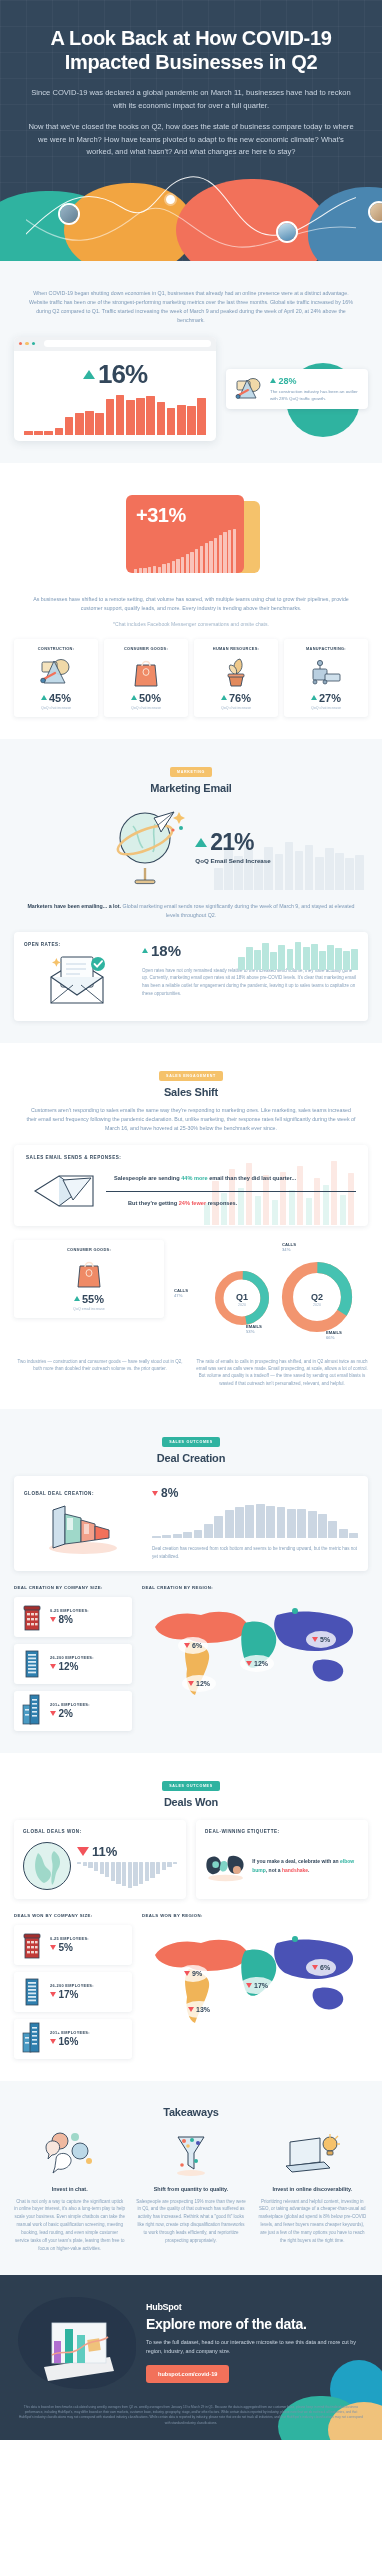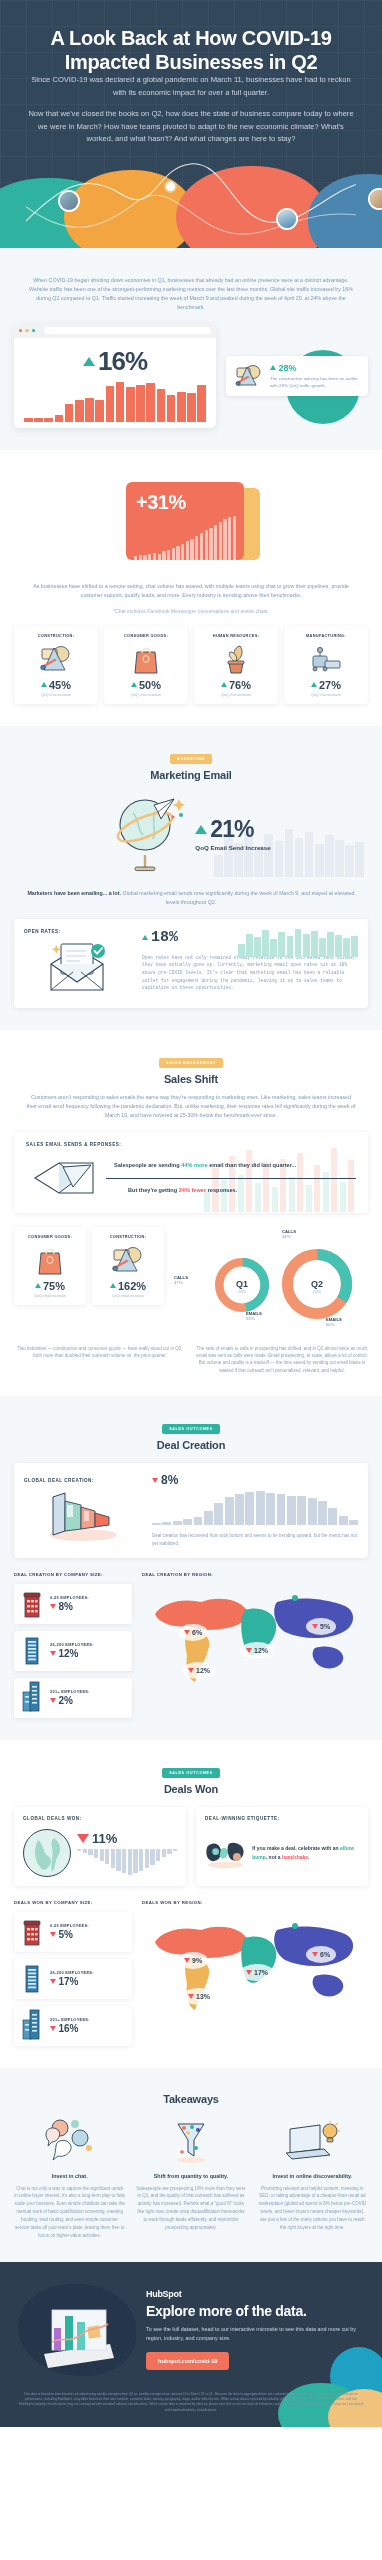--- a/index.html
+++ b/index.html
@@ -13,21 +13,21 @@
   .page{width:382px;position:relative;overflow:hidden;}
 
   
   .hero{background:#33475b;padding:26px 26px 0;position:relative;overflow:hidden;}
   .hero-grid{position:absolute;inset:0;
     background-image:linear-gradient(rgba(255,255,255,.035) 1px,transparent 1px),
                      linear-gradient(90deg,rgba(255,255,255,.035) 1px,transparent 1px);
     background-size:26px 26px;}
   .hero-inner{position:relative;z-index:2;}
   .hero h1{font-size:20px;line-height:1.2;color:#fff;text-align:center;font-weight:bold;letter-spacing:-.3px;}
-  .hero p{font-size:7.6px;line-height:1.65;color:#cbd6e2;text-align:center;}
+  .hero p{font-size:7.6px;line-height:1.65;color:#cbd6e2;text-align:center;margin-top:13px;}
   .hero p.p2{margin-top:9px;}
   .hero-art{position:relative;height:88px;margin-top:14px;z-index:2;}
   .blob{position:absolute;border-radius:50%;}
   .b-teal{width:150px;height:96px;background:#2fb3a0;left:-52px;top:18px;border-radius:50% 50% 46% 54%;}
   .b-orange{width:130px;height:92px;background:#f2a541;left:38px;top:10px;border-radius:52% 48% 50% 50%;}
   .b-red{width:152px;height:104px;background:#f2715a;left:150px;top:6px;border-radius:50% 50% 48% 52%;}
   .b-blue{width:120px;height:92px;background:#4a86b0;left:282px;top:14px;border-radius:50% 50% 52% 48%;}
   .hero-art svg{position:absolute;inset:0;width:100%;height:100%;}
   .node{position:absolute;border-radius:50%;border:2px solid #fff;background:#eef3f7;overflow:hidden;}
   .node-sm{width:9px;height:9px;background:#fff;border:2px solid #fff;box-shadow:0 0 0 2px rgba(255,255,255,.35);}
@@ -95,21 +95,21 @@
   .ghostbars{position:absolute;right:4px;bottom:0;display:flex;align-items:flex-end;gap:1.5px;height:48px;width:150px;opacity:.35;}
   .ghostbars span{flex:1;background:#cbd6e2;border-radius:.5px;}
 
   .leadline{font-size:5.3px;line-height:1.7;color:#7c98b6;text-align:center;margin:12px auto 0;max-width:330px;}
   .leadline b{color:#33475b;}
 
   .panel{background:#fff;border-radius:4px;box-shadow:0 1px 5px rgba(51,71,91,.10);padding:10px;margin-top:12px;}
   .panel-2col{display:flex;gap:10px;}
   .or-left{width:108px;}
   .or-icon{height:58px;display:flex;align-items:center;justify-content:center;margin-top:6px;}
-  .or-right{flex:1;position:relative;font-family:Liberation Mono, monospace;}
+  .or-right{flex:1;position:relative;}
   .or-stat{display:flex;align-items:center;gap:3px;font-size:15px;font-weight:bold;color:#33475b;}
   .or-txt{font-size:4.5px;line-height:1.7;color:#8aa3bd;margin-top:8px;}
   .or-bars{position:absolute;right:0;top:0;display:flex;align-items:flex-end;gap:1.3px;height:28px;width:120px;}
   .or-bars span{flex:1;background:#b8e6dd;border-radius:.5px;}
 
   
   .ses{position:relative;margin-top:12px;background:#fff;border-radius:4px;box-shadow:0 1px 5px rgba(51,71,91,.10);padding:10px 12px 14px;overflow:hidden;}
   .ses-bg{position:absolute;right:14px;top:16px;display:flex;align-items:flex-end;gap:2.4px;height:64px;width:150px;opacity:.45;}
   .ses-bg span{flex:1;border-radius:.5px;}
   .ses-content{position:relative;display:flex;gap:8px;align-items:center;margin-top:10px;}
@@ -540,38 +540,21 @@
           <div class="ind-name">CONSUMER GOODS:</div>
           <div class="ind-icon">
               <svg width="28" height="32" viewBox="0 0 28 32">
             <path d="M5 9 L23 9 L25 30 L3 30 Z" fill="#ef8a66" stroke="#33475b" stroke-width=".9"></path>
             <path d="M10 10 C10 4 18 4 18 10" fill="none" stroke="#fbe3d2" stroke-width="1.4"></path>
             <ellipse cx="14" cy="16" rx="3" ry="3.4" fill="none" stroke="#fbe3d2" stroke-width="1"></ellipse>
               </svg>
             </div>
           <div class="ind-stat">
             <span class="tri-up sm"></span>
-            <span>75%</span>
-          </div>
-          <div class="ind-sub">QoQ email increase</div>
-        </div>
-        <div class="ind" style="flex:1;">
-          <div class="ind-name">CONSTRUCTION:</div>
-          <div class="ind-icon">
-              <svg width="34" height="30" viewBox="0 0 34 30">
-            <ellipse cx="22" cy="10" rx="8" ry="7.5" fill="#f0d9a8" stroke="#33475b" stroke-width=".8"></ellipse>
-            <rect x="3" y="5" width="15" height="10" rx="1.5" fill="#f5e3bd" stroke="#33475b" stroke-width=".8"></rect>
-            <path d="M15 4 L26 26 L5 26 Z" fill="#bcd7e8" stroke="#33475b" stroke-width=".9" opacity=".92"></path>
-            <path d="M3 23 L16 16" stroke="#f2715a" stroke-width="2.2" stroke-linecap="round"></path>
-            <circle cx="4" cy="23.5" r="2.3" fill="#4a86b0" stroke="#33475b" stroke-width=".7"></circle>
-              </svg>
-            </div>
-          <div class="ind-stat">
-            <span class="tri-up sm"></span>
-            <span>162%</span>
+            <span>55%</span>
           </div>
           <div class="ind-sub">QoQ email increase</div>
         </div>
       </div>
 
       <div class="split-r">
 
         <svg width="60" height="60" viewBox="0 0 42 42" style="position:absolute;left:38px;top:28px;">
           <circle cx="21" cy="21" r="15.9" fill="none" stroke="#f2956f" stroke-width="6"></circle>
           <circle cx="21" cy="21" r="15.9" fill="none" stroke="#45c2b1" stroke-width="6" stroke-dasharray="47 53" stroke-dashoffset="25"></circle>

